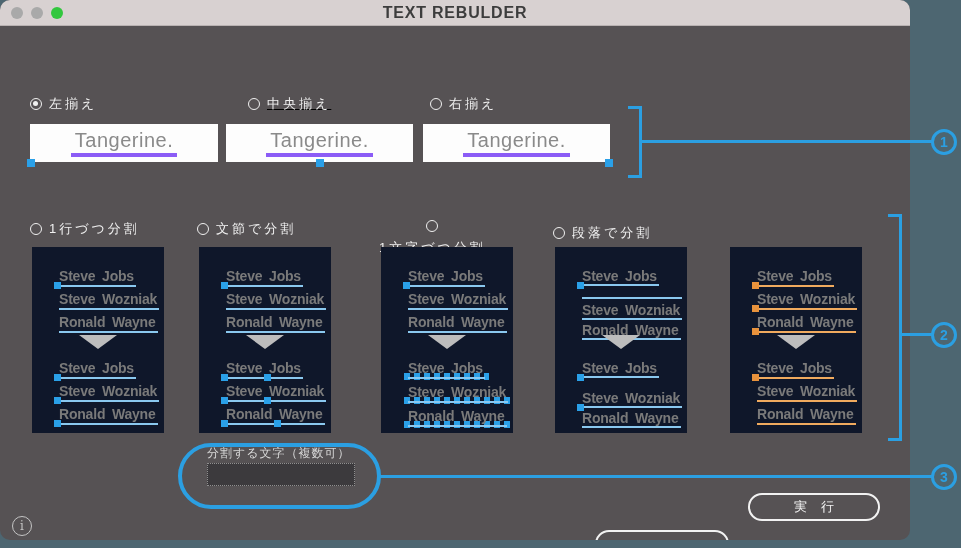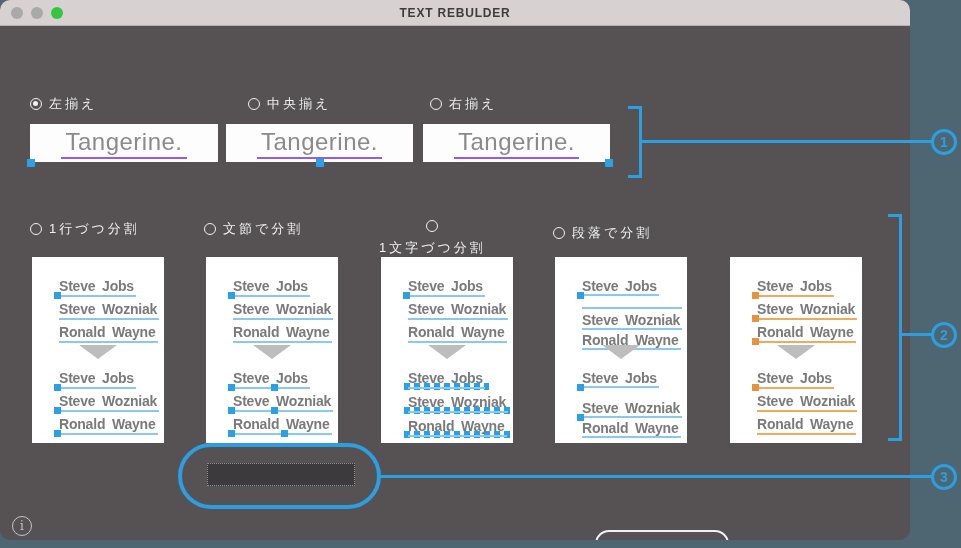--- a/index.html
+++ b/index.html
@@ -5,49 +5,49 @@
   * { margin:0; padding:0; box-sizing:border-box; }
   html,body { width:961px; height:548px; overflow:hidden; }
   body { font-family:"Liberation Sans","DejaVu Sans",sans-serif; background:#4d6671; position:relative; }
   .page { position:absolute; inset:0; }
 
   
   .window { position:absolute; left:0; top:0; width:910px; height:540px;
             background:#565254; border-radius:10px; overflow:hidden; }
   .titlebar { position:absolute; left:0; top:0; right:0; height:26px; background:#d8d1d1;
               border-bottom:1px solid #b9b2b2; display:flex; align-items:center; justify-content:center; }
-  .title { font-size:12px; font-weight:bold; color:#3d3d3d; letter-spacing:0.8px; }
+  .title { font-size:16px; font-weight:bold; color:#3d3d3d; letter-spacing:0.8px; }
   .lights { position:absolute; left:11px; top:7px; display:flex; gap:8px; }
   .light { width:12px; height:12px; border-radius:50%; }
   .light.gray { background:#a9a9a9; }
   .light.green { background:#32c73e; }
 
   .intro { position:absolute; left:30px; top:53px; color:#ececec; font-size:13px; letter-spacing:1px; }
 
   
   .radio-item { position:absolute; display:flex; align-items:center; gap:7px; cursor:default; }
   .radio { width:12px; height:12px; border:1.5px solid #f0f0f0; border-radius:50%; position:relative; flex:0 0 auto; }
   .radio.selected::after { content:''; position:absolute; left:2px; top:2px; width:5px; height:5px;
                            background:#f0f0f0; border-radius:50%; }
   .radio-label { color:#f0f0f0; font-size:13px; letter-spacing:3px; white-space:nowrap; }
 
   
   .tbox { position:absolute; top:124px; height:38px; background:#fdfdfd;
           display:flex; align-items:center; justify-content:center; }
-  .tword { position:relative; font-size:24px; color:#8a8a8a; letter-spacing:0.5px;
-           border-bottom:2px solid #8b5cf6; padding:0 4px 1px 4px; }
+  .tword { position:relative; font-size:20px; color:#8a8a8a; letter-spacing:0.5px;
+           border-bottom:4px solid #8b5cf6; padding:0 4px 1px 4px; }
   .t-mark { position:absolute; width:8px; height:8px; background:#2aa0e8; bottom:-5px; }
   .anchor-left .t-mark { left:-3px; }
   .anchor-center .t-mark { left:calc(50% - 4px); }
   .anchor-right .t-mark { right:-3px; }
 
   
   .split-col { position:absolute; top:220px; width:155px; height:216px; }
   .split-col .radio-item { left:0; top:0; }
-  .panel { position:absolute; left:2px; top:27px; width:132px; height:186px; background:#ffffff;margin-top:10px; }
+  .panel { position:absolute; left:2px; top:27px; width:132px; height:186px; background:#0f172a; }
   .accent-blue  { --mkc:#2aa0e8; --ulc:#8ac8ef; }
   .accent-orange{ --mkc:#e8923c; --ulc:#f0aa5e; }
   .pblock { position:absolute; left:27px; }
   .pblock.top { top:20px; }
   .pblock.bottom { top:112px; }
   .pline { position:relative; width:fit-content; margin-bottom:3px; }
   .ltext { display:inline-block; font-size:14px; line-height:15px; font-weight:bold; color:#7a7a7a;
            letter-spacing:-0.2px; word-spacing:3px; border-bottom:2px solid var(--ulc);
            padding:0 2px 1px 0; white-space:nowrap; }
   .word { position:relative; }
@@ -100,21 +100,21 @@
       </div>
       <span class="title">TEXT REBULDER</span>
     </div>
 
 
     <div id="align-radios">
         <div class="radio-item" style="left: 30px; top: 95px;">
           <span class="radio selected"></span>
           <span class="radio-label">左揃え</span>
         </div>
-        <div class="radio-item" style="left: 248px; top: 95px;">
+        <div class="radio-item" style="left: 248px; top: 95px; text-decoration: underline;">
           <span class="radio"></span>
           <span class="radio-label">中央揃え</span>
         </div>
         <div class="radio-item" style="left: 430px; top: 95px;">
           <span class="radio"></span>
           <span class="radio-label">右揃え</span>
         </div>
       </div>
 
     <div class="tbox anchor-left" style="left:30px;  width:188px;">
@@ -143,21 +143,21 @@
               <div class="pline"><span class="ltext"><span class="word">Ronald</span> <span class="word">Wayne</span></span></div>
             </div>
             <div class="arrow"></div>
             <div class="pblock bottom">
               <div class="pline"><span class="ltext"><span class="word">Steve<i class="mk"></i></span> <span class="word">Jobs</span></span></div>
               <div class="pline"><span class="ltext"><span class="word">Steve<i class="mk"></i></span> <span class="word">Wozniak</span></span></div>
               <div class="pline"><span class="ltext"><span class="word">Ronald<i class="mk"></i></span> <span class="word">Wayne</span></span></div>
             </div>
           </div>
         </div>
-        <div class="split-col" style="left: 204px;">
+        <div class="split-col" style="left: 197px;">
           <div class="radio-item" style="left: 0px; top: 0px;">
             <span class="radio"></span>
             <span class="radio-label">文節で分割</span>
           </div>
           <div class="panel accent-blue">
             <div class="pblock top">
               <div class="pline"><span class="ltext"><span class="word">Steve<i class="mk"></i></span> <span class="word">Jobs</span></span></div>
               <div class="pline"><span class="ltext"><span class="word">Steve</span> <span class="word">Wozniak</span></span></div>
               <div class="pline"><span class="ltext"><span class="word">Ronald</span> <span class="word">Wayne</span></span></div>
             </div>
@@ -219,23 +219,25 @@
             <div class="arrow"></div>
             <div class="pblock bottom">
               <div class="pline"><span class="ltext"><span class="word">Steve<i class="mk"></i></span> <span class="word">Jobs</span></span></div>
               <div class="pline"><span class="ltext"><span class="word">Steve</span> <span class="word">Wozniak</span></span></div>
               <div class="pline"><span class="ltext"><span class="word">Ronald</span> <span class="word">Wayne</span></span></div>
             </div>
           </div>
         </div>
       </div>
 
+    <div class="input-label">分割する文字（複数可）</div>
     <input class="split-input" type="text" value="" style="">
 
     <button class="btn btn-cancel">CANCEL</button>
+    <button class="btn btn-run">実行</button>
 
     <div class="info">i</div>
   </div>
 
   <div class="ann" style="left:628px; top:106px; width:14px; height:3px;"></div>
   <div class="ann" style="left:639px; top:106px; width:3px;  height:72px;"></div>
   <div class="ann" style="left:628px; top:175px; width:14px; height:3px;"></div>
   <div class="ann" style="left:641px; top:140px; width:291px; height:3px;"></div>
   <div class="ann-circle" style="left:931px; top:129px;">1</div>
 

